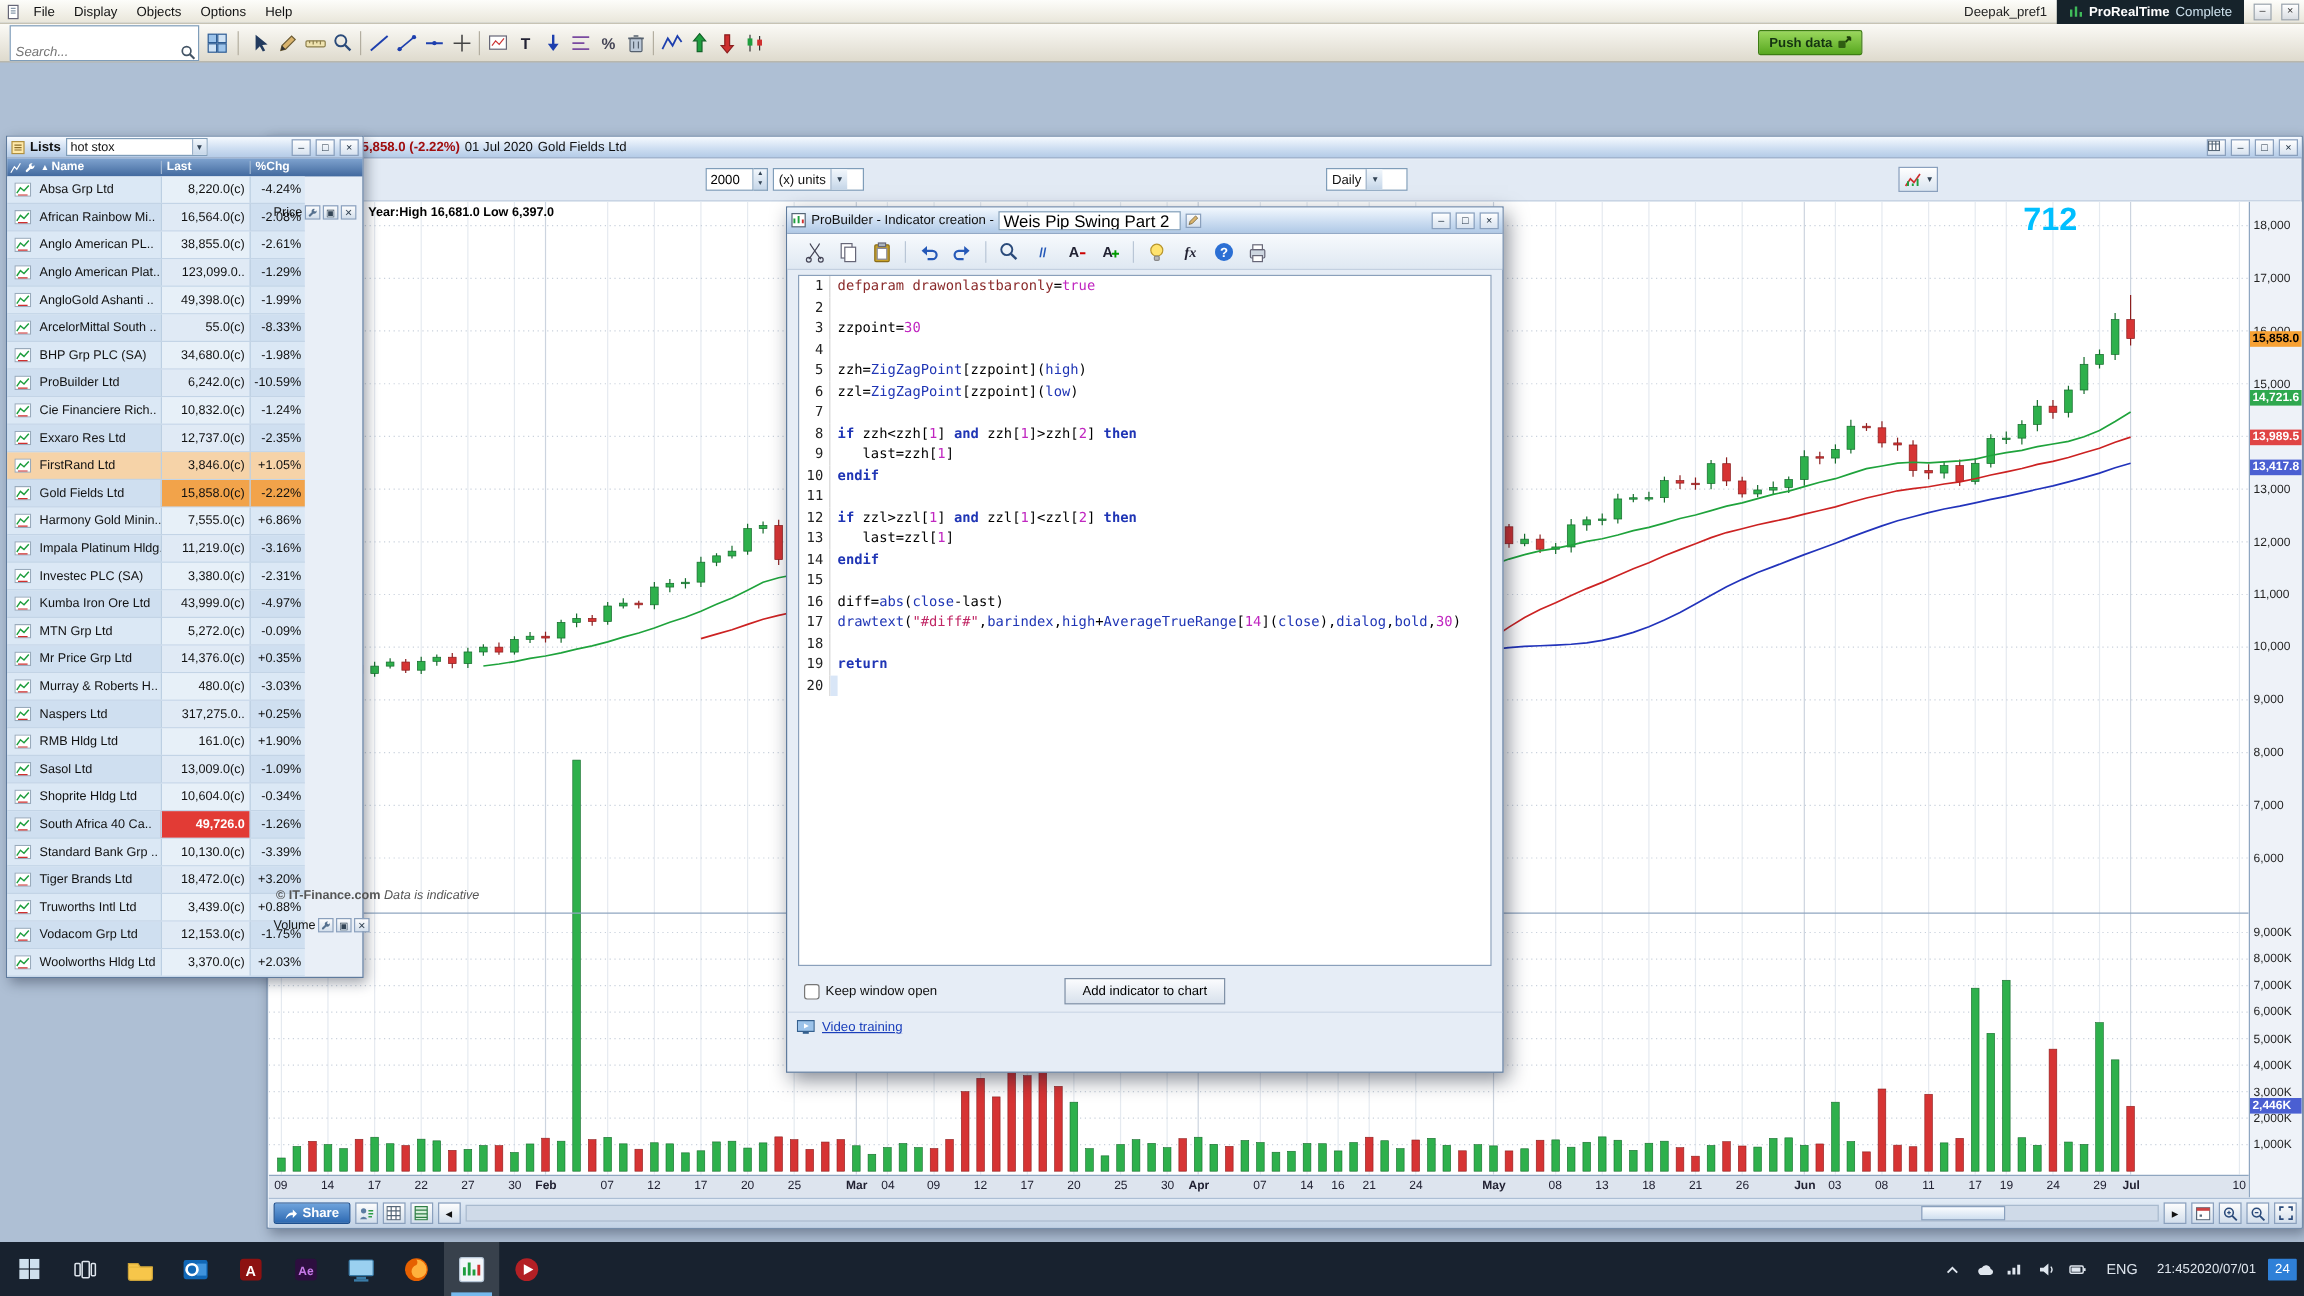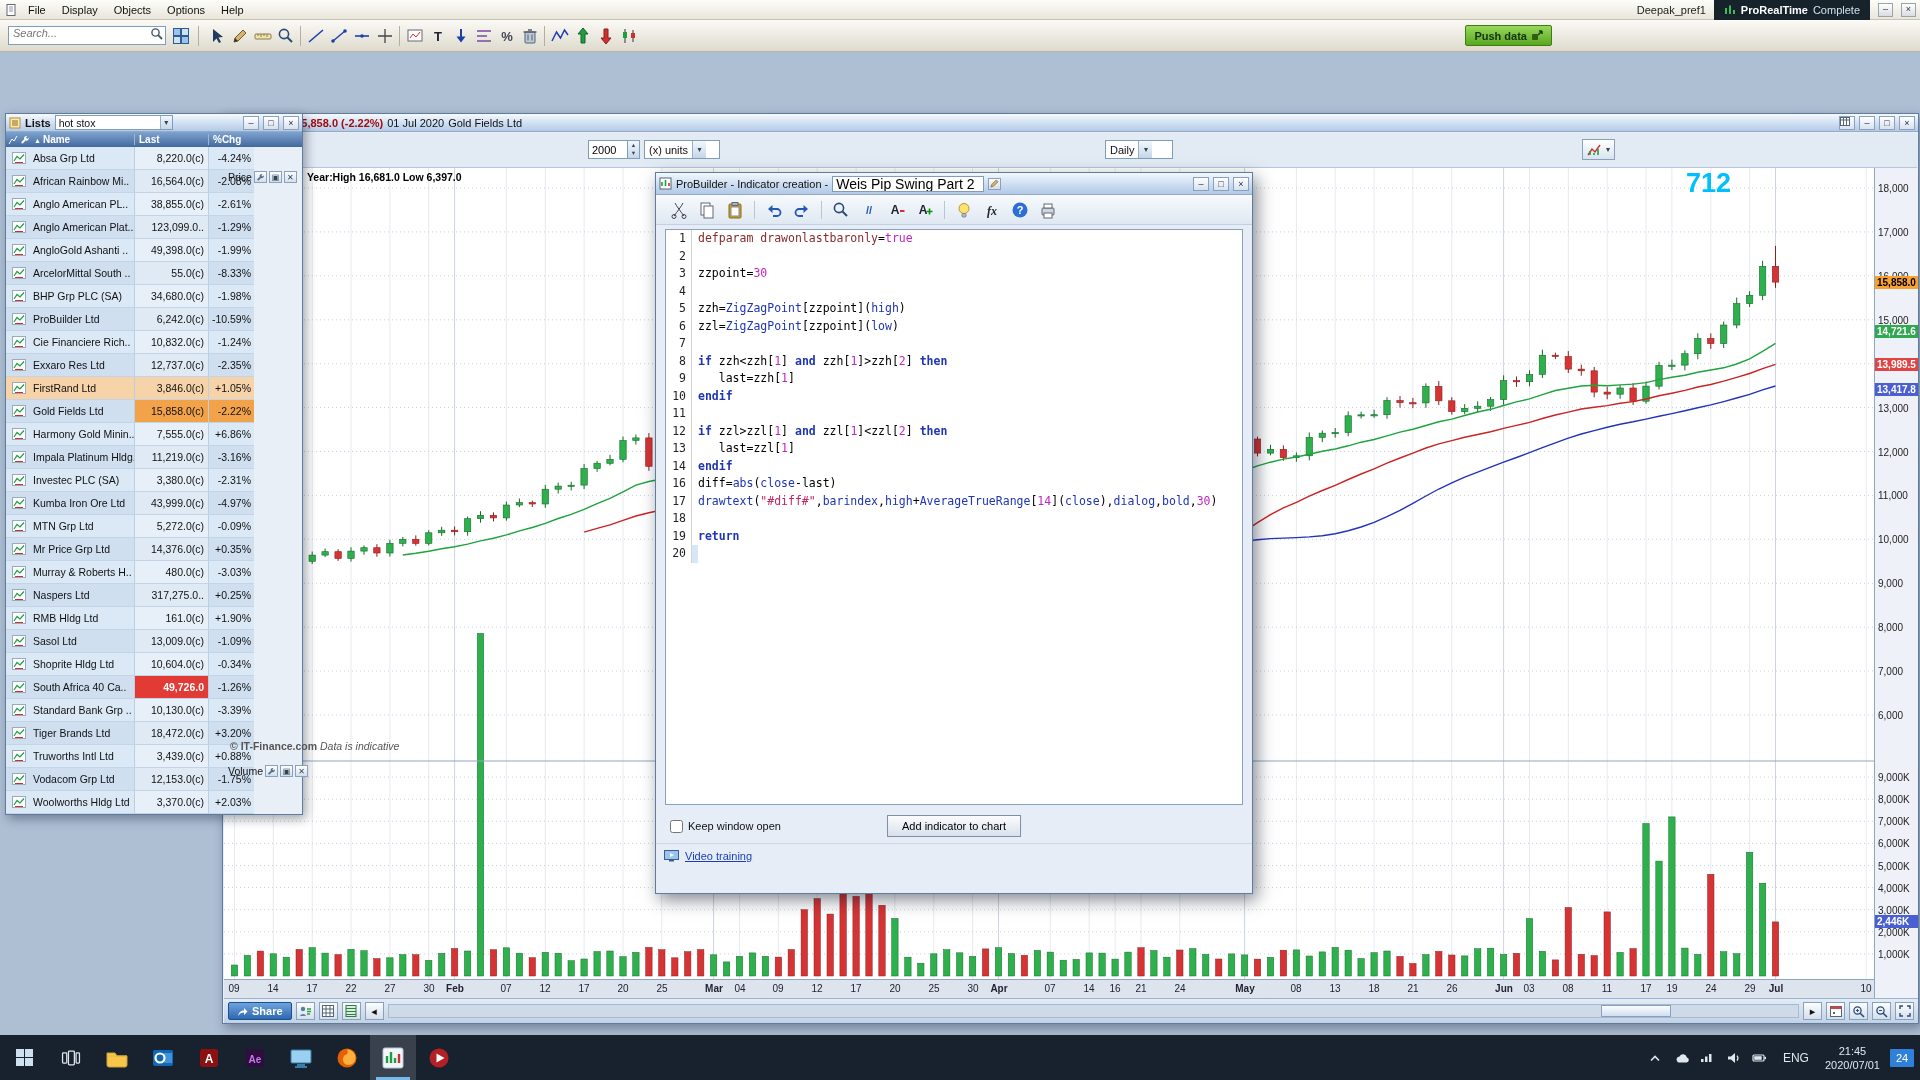--- a/index.html
+++ b/index.html
@@ -18,21 +18,21 @@
 #profile-name{color:#222}
 .brand-badge{display:flex;align-items:center;gap:5px;background:#16232b;color:#fff;height:20px;padding:0 10px}
 .brand-name{font-weight:bold}
 .brand-suffix{color:#cfe3ef}
 .mb-btn{width:15px;height:14px;border:1px solid #9aa4ae;background:linear-gradient(#fff,#d9dde2);
   font-size:9px;line-height:11px;text-align:center;color:#333}
 
 
 #topbar{position:absolute;left:0;top:20px;width:1920px;height:32px;display:flex;align-items:center;
   background:linear-gradient(#fbfaf6,#dedacd);border-bottom:1px solid #b9b4a4;padding:0 8px;gap:3px}
-.search-wrap{display:flex;align-items:flex-start;background:#fff;border:1px solid #7f9db9;height:19px;width:158px;padding:0 2px 0 4px}
+.search-wrap{display:flex;align-items:flex-end;background:#fff;border:1px solid #7f9db9;height:30px;width:158px;padding:0 2px 0 4px}
 .search-wrap input{border:0;outline:0;flex:1;font:italic 11px "Liberation Sans",sans-serif;color:#777;min-width:0}
 .toolbtn{display:inline-flex;align-items:center;justify-content:center;width:23px;height:23px;
   border:1px solid transparent;border-radius:2px}
 #pushdata{display:flex;align-items:center;gap:4px;height:21px;padding:0 8px;font:bold 11px "Liberation Sans",sans-serif;
   color:#143311;background:linear-gradient(#9ad75d,#58a81f);border:1px solid #3d7d12;border-radius:2px;margin-right:360px}
 
 
 .win{position:absolute;background:#e9eff7;border:1px solid #5f7b9d;box-shadow:3px 4px 10px rgba(20,30,50,.4)}
 .win-titlebar{height:18px;display:flex;align-items:center;gap:4px;padding:0 3px;
   background:linear-gradient(#f6faff,#cfdff2 55%,#b4cbe7);border-bottom:1px solid #93a9c6;font-size:11px}
@@ -132,21 +132,21 @@
 
 
 #taskbar{position:absolute;left:0;top:1035px;width:1920px;height:45px;background:#18222f;display:flex;align-items:center;color:#dfe6ee}
 .tb-start{width:48px;height:45px;display:flex;align-items:center;justify-content:center}
 .tb-search{width:300px;height:33px;background:#fff;display:flex;align-items:center;gap:8px;padding:0 10px;color:#666;font-size:12px}
 .tb-app{width:46px;height:45px;display:flex;align-items:center;justify-content:center;position:relative}
 .tb-app.active{background:rgba(255,255,255,.14)}
 .tb-app.active::after{content:"";position:absolute;left:6px;right:6px;bottom:0;height:3px;background:#76b9ed}
 .tb-tray{display:flex;align-items:center;gap:10px;padding:0 8px}
 .tb-lang{padding:0 8px;font-size:12px}
-.tb-clock{display:flex;flex-direction:column;align-items:center;font-size:11px;line-height:14px;padding:0 8px}
+.tb-clock{display:flex;flex-direction:row;align-items:center;font-size:11px;line-height:14px;padding:0 8px}
 .tb-badge{min-width:24px;height:18px;background:#2f80d8;color:#fff;display:flex;align-items:center;justify-content:center;
   font-size:11px;margin:0 6px 0 2px;border-radius:1px}
 </style>
 </head>
 <body>
 
 <div id="screen">
 
   <div id="menubar">
     <span>
@@ -1498,20 +1498,24 @@
           </div>
           <div class="cline">
             <span class="gut">13</span>
             <span class="ctext"><span class="tok-t">   last=zzl[</span><span class="tok-n">1</span><span class="tok-t">]</span></span>
           </div>
           <div class="cline">
             <span class="gut">14</span>
             <span class="ctext"><span class="tok-k">endif</span></span>
           </div>
           <div class="cline">
+            <span class="gut">15</span>
+            <span class="ctext"></span>
+          </div>
+          <div class="cline">
             <span class="gut">16</span>
             <span class="ctext"><span class="tok-t">diff=</span><span class="tok-f">abs</span><span class="tok-t">(</span><span class="tok-f">close</span><span class="tok-t">-last)</span></span>
           </div>
           <div class="cline">
             <span class="gut">17</span>
             <span class="ctext"><span class="tok-f">drawtext</span><span class="tok-t">(</span><span class="tok-s">"#diff#"</span><span class="tok-t">,</span><span class="tok-f">barindex</span><span class="tok-t">,</span><span class="tok-f">high</span><span class="tok-t">+</span><span class="tok-f">AverageTrueRange</span><span class="tok-t">[</span><span class="tok-n">14</span><span class="tok-t">](</span><span class="tok-f">close</span><span class="tok-t">),</span><span class="tok-f">dialog</span><span class="tok-t">,</span><span class="tok-f">bold</span><span class="tok-t">,</span><span class="tok-n">30</span><span class="tok-t">)</span></span>
           </div>
           <div class="cline">
             <span class="gut">18</span>
             <span class="ctext"></span>

